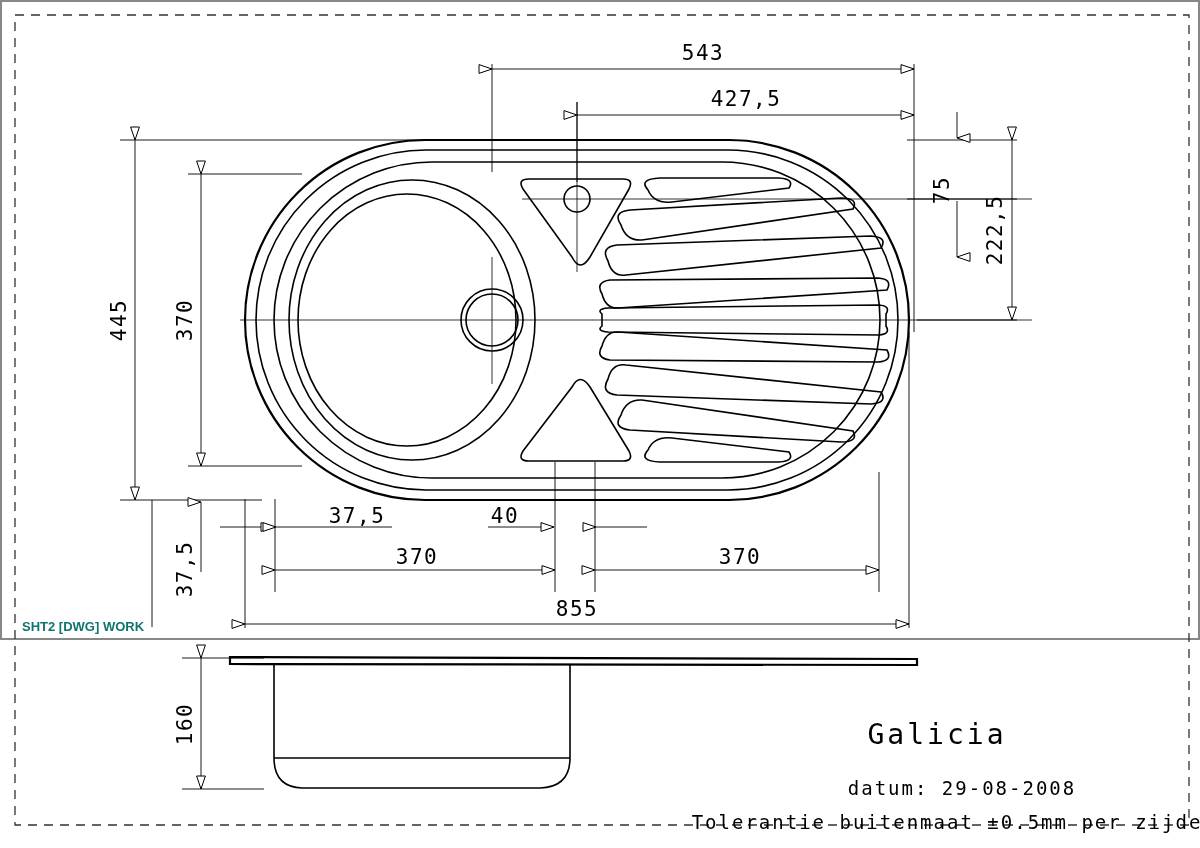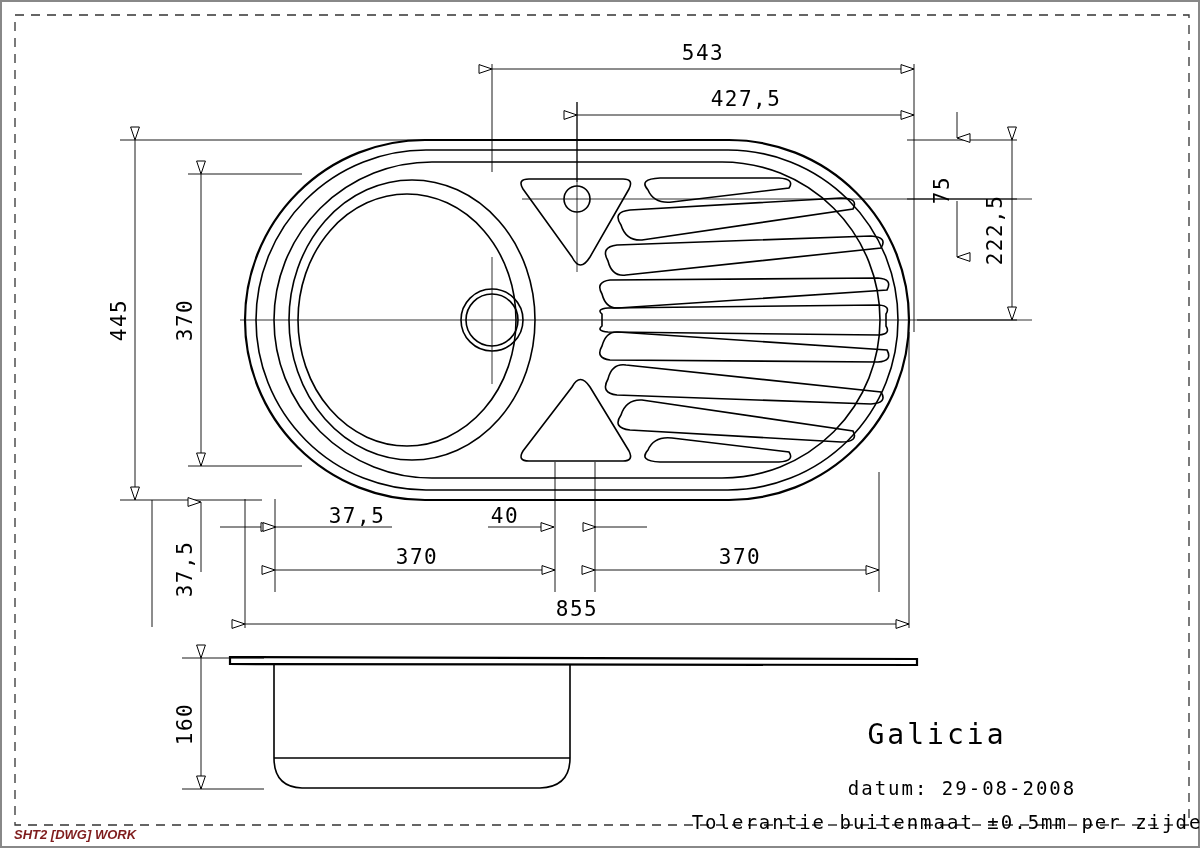--- a/index.html
+++ b/index.html
@@ -1,23 +1,23 @@
 <!DOCTYPE html>
 <html><head>
 <meta charset="utf-8">
 <style>
   html,body{margin:0;padding:0;background:#ffffff;}
   body{width:1200px;height:848px;overflow:hidden;
        font-family:"DejaVu Sans Mono",monospace;}
-  #sheet{position:relative;width:1200px;height:848px;background:#fff;
+  #sheet{position:relative;width:1200px;height:640px;background:#fff;
          box-sizing:border-box;border:2px solid #888;}
   #dwg{position:absolute;left:0;top:0;}
-  .corner-label{position:absolute;left:12px;bottom:4px;
+  .corner-label{position:absolute;left:20px;bottom:4px;
       font-family:"Liberation Sans",sans-serif;font-size:13px;font-weight:bold;
-      color:#7f1d1d;letter-spacing:0px;white-space:nowrap;font-style:italic;}
+      color:#0f766e;letter-spacing:0px;white-space:nowrap;}
 </style>
 </head>
 <body>
 
 <div id="sheet">
 
   <svg id="dwg" width="1200" height="848" viewBox="0 0 1200 848">
 
     <defs>
 

